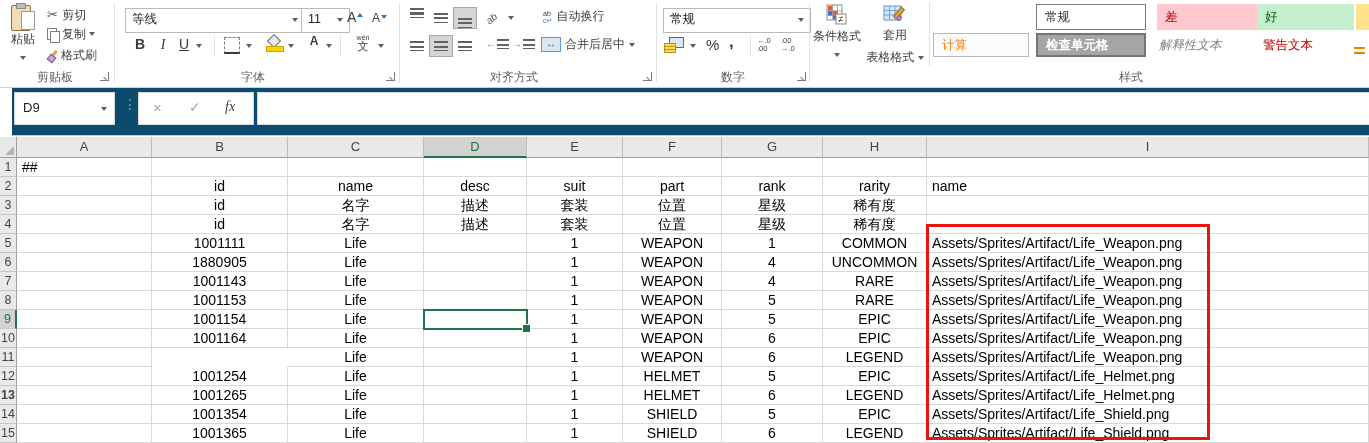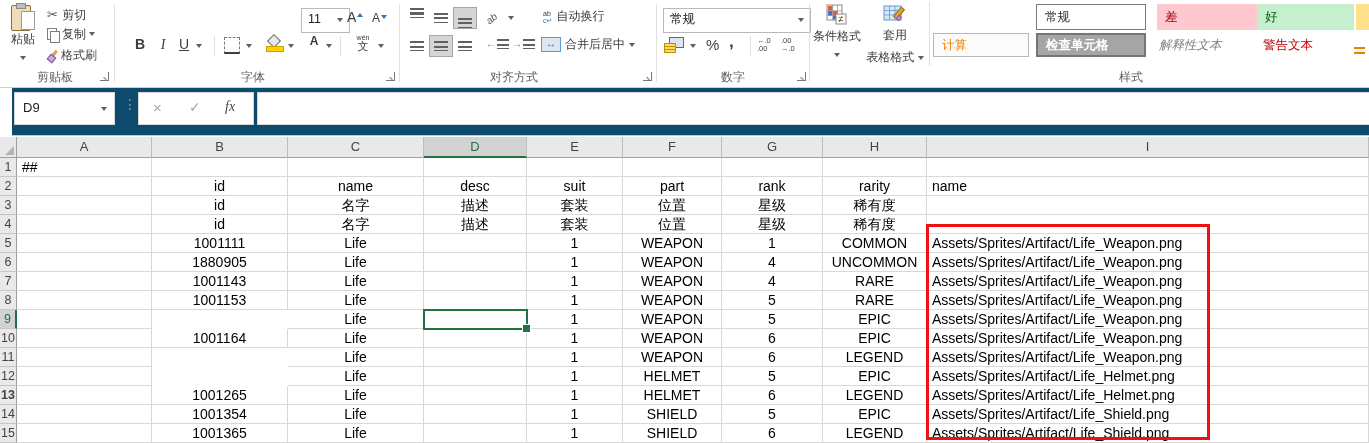--- a/index.html
+++ b/index.html
@@ -109,20 +109,24 @@
     <span class="fpicon">
         <i class="h"></i>
         <i class="t"></i>
       </span>
     <span class="rbtnlabel">格式刷</span>
   </div>
   <div class="grplabel" style="left:12px;width:86px;">剪贴板</div>
   <span class="launcher" style="left:100px;"></span>
   <div class="vsep" style="left:114px;"></div>
 
+  <div class="combo" style="left:125px;top:8px;width:172px;height:23px;">
+    <span>等线</span>
+    <span class="cdown"></span>
+  </div>
   <div class="combo" style="left:301px;top:8px;width:41px;height:23px;">
     <span>11</span>
     <span class="cdown"></span>
   </div>
   <div class="abs" style="left:347px;top:9px;font-size:14px;color:#3c3c3c;">A<span class="cup" style="margin-left:1px;margin-bottom:6px;"></span></div>
   <div class="abs" style="left:372px;top:11px;font-size:12px;color:#3c3c3c;">A<span class="cdn2" style="margin-left:1px;margin-bottom:4px;"></span></div>
 
   <div class="abs" style="left:131px;top:36px;width:18px;font-size:14px;font-weight:bold;color:#3c3c3c;text-align:center;">B</div>
   <div class="abs" style="left:156px;top:36px;width:14px;font-size:14px;color:#3c3c3c;text-align:center;"><span class="serif-i">I</span></div>
   <div class="abs" style="left:179px;top:36px;font-size:14px;color:#3c3c3c;text-decoration:underline;">U</div>
@@ -363,20 +367,21 @@
     <div class="cell al-center" style="left: 152px; top: 154px; width: 136px; height: 19px; line-height: 18px;">1001153</div>
     <div class="cell al-center" style="left: 288px; top: 154px; width: 136px; height: 19px; line-height: 18px;">Life</div>
     <div class="cell al-center" style="left: 424px; top: 154px; width: 103px; height: 19px; line-height: 18px;"></div>
     <div class="cell al-center" style="left: 527px; top: 154px; width: 96px; height: 19px; line-height: 18px;">1</div>
     <div class="cell al-center" style="left: 623px; top: 154px; width: 99px; height: 19px; line-height: 18px;">WEAPON</div>
     <div class="cell al-center" style="left: 722px; top: 154px; width: 101px; height: 19px; line-height: 18px;">5</div>
     <div class="cell al-center" style="left: 823px; top: 154px; width: 104px; height: 19px; line-height: 18px;">RARE</div>
     <div class="cell al-left" style="left: 927px; top: 154px; width: 442px; height: 19px; line-height: 18px;">Assets/Sprites/Artifact/Life_Weapon.png</div>
     <div class="rh sel" style="left: 0px; top: 173px; width: 17px; height: 19px; line-height: 18px;">9</div>
     <div class="cell al-left" style="left: 17px; top: 173px; width: 135px; height: 19px; line-height: 18px;"></div>
+    <div class="cell al-center" style="left: 152px; top: 173px; width: 136px; height: 19px; line-height: 18px;">1001154</div>
     <div class="cell al-center" style="left: 288px; top: 173px; width: 136px; height: 19px; line-height: 18px;">Life</div>
     <div class="cell al-center" style="left: 424px; top: 173px; width: 103px; height: 19px; line-height: 18px;"></div>
     <div class="cell al-center" style="left: 527px; top: 173px; width: 96px; height: 19px; line-height: 18px;">1</div>
     <div class="cell al-center" style="left: 623px; top: 173px; width: 99px; height: 19px; line-height: 18px;">WEAPON</div>
     <div class="cell al-center" style="left: 722px; top: 173px; width: 101px; height: 19px; line-height: 18px;">5</div>
     <div class="cell al-center" style="left: 823px; top: 173px; width: 104px; height: 19px; line-height: 18px;">EPIC</div>
     <div class="cell al-left" style="left: 927px; top: 173px; width: 442px; height: 19px; line-height: 18px;">Assets/Sprites/Artifact/Life_Weapon.png</div>
     <div class="rh" style="left: 0px; top: 192px; width: 17px; height: 19px; line-height: 18px;">10</div>
     <div class="cell al-left" style="left: 17px; top: 192px; width: 135px; height: 19px; line-height: 18px;"></div>
     <div class="cell al-center" style="left: 152px; top: 192px; width: 136px; height: 19px; line-height: 18px;">1001164</div>
@@ -391,20 +396,21 @@
     <div class="cell al-left" style="left: 17px; top: 211px; width: 135px; height: 19px; line-height: 18px;"></div>
     <div class="cell al-center" style="left: 288px; top: 211px; width: 136px; height: 19px; line-height: 18px;">Life</div>
     <div class="cell al-center" style="left: 424px; top: 211px; width: 103px; height: 19px; line-height: 18px;"></div>
     <div class="cell al-center" style="left: 527px; top: 211px; width: 96px; height: 19px; line-height: 18px;">1</div>
     <div class="cell al-center" style="left: 623px; top: 211px; width: 99px; height: 19px; line-height: 18px;">WEAPON</div>
     <div class="cell al-center" style="left: 722px; top: 211px; width: 101px; height: 19px; line-height: 18px;">6</div>
     <div class="cell al-center" style="left: 823px; top: 211px; width: 104px; height: 19px; line-height: 18px;">LEGEND</div>
     <div class="cell al-left" style="left: 927px; top: 211px; width: 442px; height: 19px; line-height: 18px;">Assets/Sprites/Artifact/Life_Weapon.png</div>
     <div class="rh" style="left: 0px; top: 230px; width: 17px; height: 19px; line-height: 18px;">12</div>
     <div class="cell al-left" style="left: 17px; top: 230px; width: 135px; height: 19px; line-height: 18px;"></div>
+    <div class="cell al-center" style="left: 152px; top: 230px; width: 136px; height: 19px; line-height: 18px;">1001254</div>
     <div class="cell al-center" style="left: 288px; top: 230px; width: 136px; height: 19px; line-height: 18px;">Life</div>
     <div class="cell al-center" style="left: 424px; top: 230px; width: 103px; height: 19px; line-height: 18px;"></div>
     <div class="cell al-center" style="left: 527px; top: 230px; width: 96px; height: 19px; line-height: 18px;">1</div>
     <div class="cell al-center" style="left: 623px; top: 230px; width: 99px; height: 19px; line-height: 18px;">HELMET</div>
     <div class="cell al-center" style="left: 722px; top: 230px; width: 101px; height: 19px; line-height: 18px;">5</div>
     <div class="cell al-center" style="left: 823px; top: 230px; width: 104px; height: 19px; line-height: 18px;">EPIC</div>
     <div class="cell al-left" style="left: 927px; top: 230px; width: 442px; height: 19px; line-height: 18px;">Assets/Sprites/Artifact/Life_Helmet.png</div>
     <div class="rh" style="left: 0px; top: 249px; width: 17px; height: 19px; line-height: 18px; font-weight: bold;">13</div>
     <div class="cell al-left" style="left: 17px; top: 249px; width: 135px; height: 19px; line-height: 18px;"></div>
     <div class="cell al-center" style="left: 152px; top: 249px; width: 136px; height: 19px; line-height: 18px;">1001265</div>

